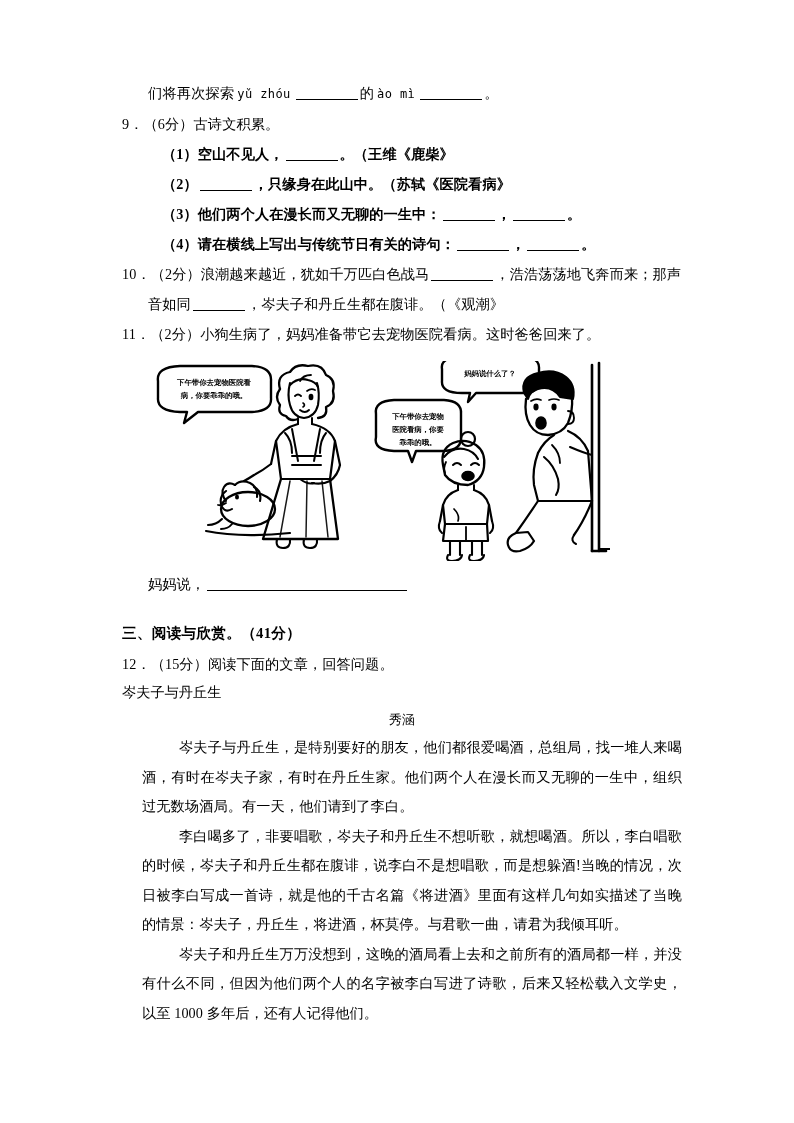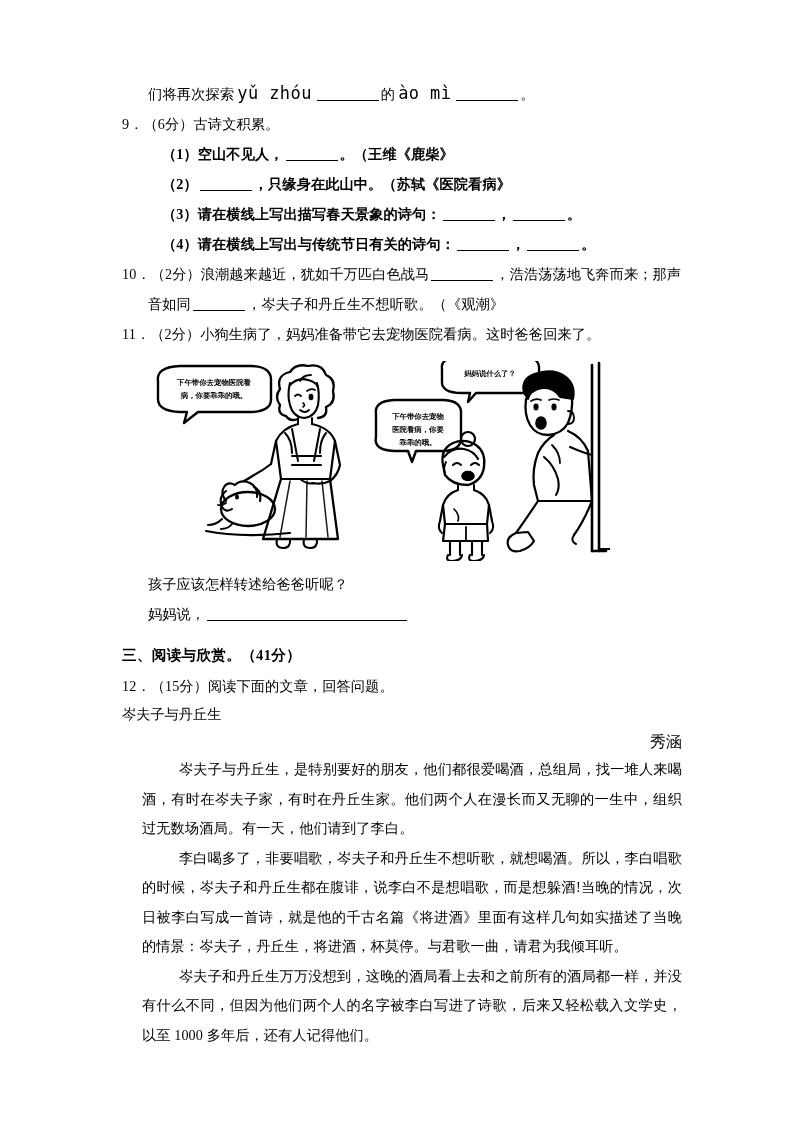--- a/index.html
+++ b/index.html
@@ -42,54 +42,54 @@
   }
   .indent1 { padding-left: 26px; }
   .indent2 { padding-left: 40px; font-weight: bold; }
   .hang {
     padding-left: 26px;
     text-indent: -26px;
   }
 
   .pinyin {
     font-family: "DejaVu Sans Mono", monospace;
-    font-size: 17px;
+    font-size: 12px;
     letter-spacing: 0.4px;
     padding: 0 3px;
   }
 
   
   .blank {
     display: inline-block;
     border-bottom: 1.1px solid #000;
     vertical-align: -2px;
     margin: 0 2px;
   }
   .b-m  { width: 52px; }
   .b-l  { width: 62px; }
   .b-xl { width: 200px; }
 
   
   .section-head {
     font-size: 14.6px;
     font-weight: bold;
     line-height: 32px;
-    margin-top: 10px;
+    margin-top: 18px;
     letter-spacing: 0.3px;
   }
 
   
   .article-title {
     text-align: left;
     font-size: 14.2px;
     line-height: 27px;
   }
   .article-author {
-    text-align: right;
-    font-size: 16px;
+    text-align: center;
+    font-size: 13px;
     line-height: 27px;
   }
   .para {
     font-size: 14.2px;
     line-height: 29.5px;
     text-align: justify;
     text-justify: inter-character;
     text-indent: 2.6em;
     letter-spacing: 0.1px;
     margin-left: 20px;
@@ -124,29 +124,29 @@
 
     <div class="qline indent2">
       <span>（1）</span><span>空山不见人，</span><span class="blank b-m"></span><span>。（王维《鹿柴》</span>
     </div>
 
     <div class="qline indent2">
       <span>（2）</span><span class="blank b-m"></span><span>，只缘身在此山中。（苏轼《医院看病》</span>
     </div>
 
     <div class="qline indent2">
-      <span>（3）</span><span>请在横线上写出描写春天景象的诗句：</span><span class="blank b-m"></span><span>，</span><span class="blank b-m"></span><span>。</span>
+      <span>（3）</span><span>他们两个人在漫长而又无聊的一生中：</span><span class="blank b-m"></span><span>，</span><span class="blank b-m"></span><span>。</span>
     </div>
 
     <div class="qline indent2">
       <span>（4）</span><span>请在横线上写出与传统节日有关的诗句：</span><span class="blank b-m"></span><span>，</span><span class="blank b-m"></span><span>。</span>
     </div>
 
     <div class="qline hang">
-      <span>10</span>．<span>（2分）</span><span>浪潮越来越近，犹如千万匹白色战马</span><span class="blank b-l"></span><span>，浩浩荡荡地飞奔而来；那声音如同</span><span class="blank b-m"></span><span>，岑夫子和丹丘生不想听歌。（《观潮》</span>
+      <span>10</span>．<span>（2分）</span><span>浪潮越来越近，犹如千万匹白色战马</span><span class="blank b-l"></span><span>，浩浩荡荡地飞奔而来；那声音如同</span><span class="blank b-m"></span><span>，岑夫子和丹丘生都在腹诽。（《观潮》</span>
     </div>
 
     <div class="qline hang">
       <span>11</span>．<span>（2分）</span><span>小狗生病了，妈妈准备带它去宠物医院看病。这时爸爸回来了。</span>
     </div>
 
     <div class="comic-wrap">
       <svg class="comic-svg" width="470" height="200" viewBox="0 0 470 200" xmlns="http://www.w3.org/2000/svg">
         <g fill="none" stroke="#000" stroke-width="2.1" stroke-linecap="round" stroke-linejoin="round">
 
@@ -301,23 +301,20 @@
           <text x="350" y="15" font-size="7.4" text-anchor="middle">妈妈说什么了？</text>
 
           <text x="278" y="58" font-size="7.4" text-anchor="middle">下午带你去宠物</text>
           <text x="278" y="71" font-size="7.4" text-anchor="middle">医院看病，你要</text>
           <text x="278" y="84" font-size="7.4" text-anchor="middle">乖乖的哦。</text>
         </g>
       </svg>
     </div>
 
     <div class="qline indent1">
-      <span>孩子应该怎样转述给爸爸听呢？</span>
-    </div>
-    <div class="qline indent1">
       <span>妈妈说，</span><span class="blank b-xl"></span>
     </div>
 
     <div class="section-head">三、阅读与欣赏。（41分）</div>
 
     <div class="qline hang">
       <span>12</span>．<span>（15分）</span><span>阅读下面的文章，回答问题。</span>
     </div>
 
     <div class="article-title">岑夫子与丹丘生</div>

